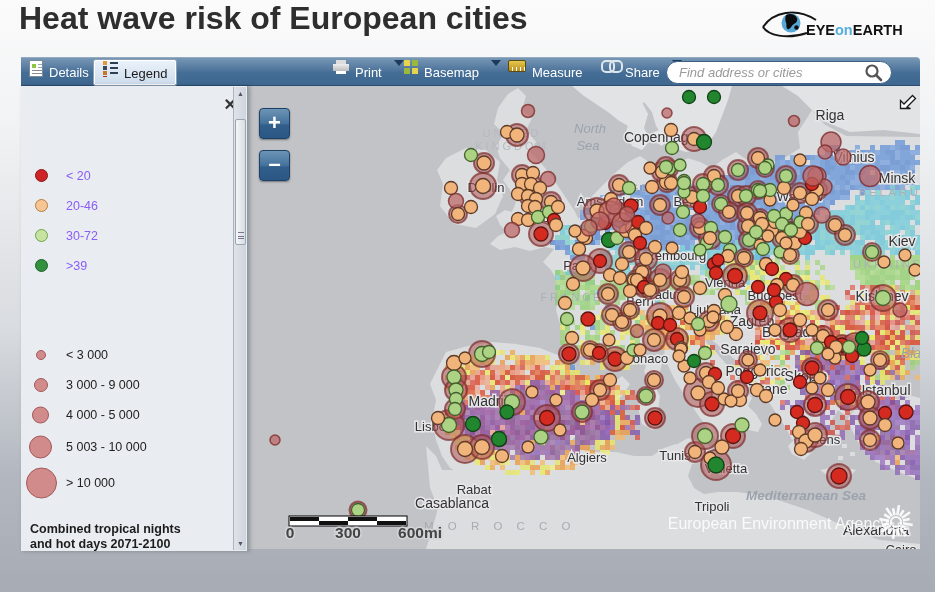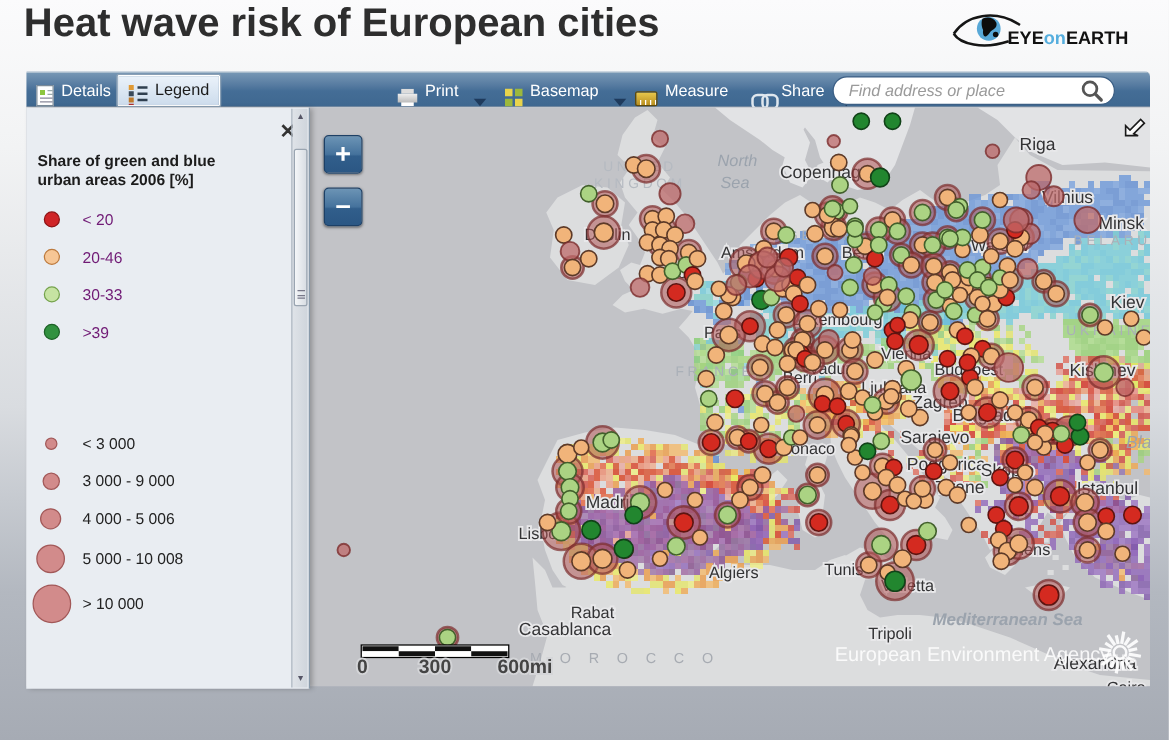--- a/index.html
+++ b/index.html
@@ -1,20 +1,20 @@
 <!DOCTYPE html>
 <html><head><meta charset="utf-8"><title>Heat wave risk of European cities</title>
 <style>
 *{margin:0;padding:0;box-sizing:border-box}
 html,body{width:935px;height:592px;overflow:hidden;font-family:"Liberation Sans",sans-serif}
 body{background:linear-gradient(180deg,#fbfbfc 0%,#f2f3f4 20%,#d9dce0 55%,#b3b8c0 80%,#a6abb4 100%);position:relative}
 h1{position:absolute;left:19px;top:0px;font-size:32px;font-weight:700;color:#2e2e2e}
 #logo{position:absolute;left:760px;top:4px}
 #toolbar{position:absolute;left:21px;top:57px;width:899px;height:29px;background:linear-gradient(180deg,#7797b5 0%,#54799f 40%,#446d96 55%,#3f6890 100%);border-radius:0 4px 0 0;border-top:1px solid #93aabf;border-bottom:1px solid #2c4d70}
-.tbtn{position:absolute;top:2px;height:25px;line-height:25px;color:#fff;font-size:13px;padding:0 8px;display:flex;align-items:flex-end;gap:6px}
+.tbtn{position:absolute;top:2px;height:25px;line-height:25px;color:#fff;font-size:13px;padding:0 8px;display:flex;align-items:flex-start;gap:6px}
 .tbtn.active{background:linear-gradient(180deg,#eaf2fa,#cddcec);border:1px solid #fff;outline:1px solid #8aa0b5;border-radius:1px;color:#1b1b1b}
 .caret{width:0;height:0;border-left:5px solid transparent;border-right:5px solid transparent;border-top:6px solid #1e3a5c;margin-left:6px}
 .ic-details{width:14px;height:17px;display:inline-block;background:
  linear-gradient(#8dc63f,#8dc63f) 2px 3px/4px 4px no-repeat,
  linear-gradient(#9aa,#9aa) 8px 3px/4px 1px no-repeat,
  linear-gradient(#9aa,#9aa) 8px 6px/4px 1px no-repeat,
  linear-gradient(#889,#889) 2px 9px/10px 1px no-repeat,
  linear-gradient(#889,#889) 2px 12px/10px 1px no-repeat,
  #fff;border:1px solid #7a8a99}
 .ic-legend{width:15px;height:16px;display:inline-block;background:
@@ -45,21 +45,21 @@
 .ic-share:before{left:0}.ic-share:after{left:8px}
 #searchbox{position:absolute;right:28px;top:3px;width:226px;height:23px;background:#fff;border-radius:12px;border:1px solid #3c5f85}
 #sbtext{position:absolute;left:12px;top:3px;font-size:13px;font-style:italic;color:#9a9a9a}
 #sbmag{position:absolute;right:6px;top:0px}
 #map{position:absolute;left:21px;top:86px;width:899px;height:463px;background:#c2c3c7}
 #legend{position:absolute;left:21px;top:86px;width:227px;height:465px;background:#e9edf2;border-right:1px solid #8899a9;box-shadow:2px 0 4px rgba(0,0,0,.25)}
 .lclose{position:absolute;right:10px;top:9px;font-size:16px;font-weight:bold;color:#333}
 .ltitle{position:absolute;left:9px;font-size:12.5px;font-weight:bold;color:#1c1c1c;line-height:15px;white-space:nowrap}
 .lrow{position:absolute;left:9px;height:14px;white-space:nowrap}
 .ldot{position:absolute;left:5px;top:0;width:13px;height:13px;border-radius:50%;border:1.5px solid}
-.lrow .ltxt{position:absolute;left:36px;top:0;font-size:12.5px;color:#701a75;white-space:nowrap}
+.lrow .ltxt{position:absolute;left:36px;top:0;font-size:12.5px;color:#8b5cf6;white-space:nowrap}
 .prow{position:absolute;left:9px;height:30px;white-space:nowrap}
 .pdot{position:absolute;top:50%;transform:translateY(-50%);border-radius:50%;background:#d28b8b;border:1.5px solid #a25858;display:inline-block}
 .prow .ltxt{position:absolute;left:36px;top:50%;transform:translateY(-50%);font-size:12.5px;color:#222;white-space:nowrap}
 #lscroll{position:absolute;right:1px;top:1px;width:13px;height:463px;background:linear-gradient(90deg,#dfe3e8,#cfd5dc);border-left:1px solid #aab4bf}
 .sarrow{position:absolute;left:1px;width:11px;text-align:center;font-size:7px;color:#556}
 #sthumb{position:absolute;left:1px;top:32px;width:11px;height:126px;background:linear-gradient(90deg,#f4f6f8,#d8dde3);border:1px solid #9aa5b1;border-radius:2px}
 .grip{position:absolute;left:2px;top:112px;width:6px;height:7px;border-top:1px solid #778;border-bottom:1px solid #778;background:linear-gradient(#778,#778) 0 3px/6px 1px no-repeat}
 #zoomer{position:absolute;left:259px;top:108px;width:31px}
 .zbtn{width:31px;height:31px;margin-bottom:11px;border-radius:4px;background:linear-gradient(180deg,#6c94b5 0%,#45729c 50%,#315e8b 55%,#2b5784 100%);border:1px solid #1d4066;color:#fff;font-size:22px;font-weight:bold;text-align:center;line-height:28px;box-shadow:0 1px 2px rgba(0,0,0,.4)}
 #expand{position:absolute;left:898px;top:91px;width:20px;height:20px}
@@ -71,26 +71,26 @@
 <path d="M3 23 C8 31, 26 36, 47 29" fill="none" stroke="#151515" stroke-width="2"></path>
 <circle cx="31" cy="19" r="9.5" fill="#58a8d7"></circle>
 <path d="M26 11 C30 9,35 10,37 14 C38 17,36 19,34 20 C32 21,31 24,29 25 C27 26,26 23,26.5 20 C25 17,25 13,26 11 Z" fill="#0c0c0c"></path>
 <circle cx="36.5" cy="23.5" r="2.2" fill="#0c0c0c"></circle>
 <text x="46" y="31" font-size="14.5" font-weight="bold" fill="#111" font-family="Liberation Sans,sans-serif">EYE<tspan fill="#56aede">on</tspan>EARTH</text>
 </svg>
 
 <div id="toolbar">
   <div class="tbtn" style="left:0px"><span class="ic-details"></span>Details</div>
   <div class="tbtn active" style="left:73px"><span class="ic-legend"></span>Legend</div>
-  <div class="tbtn" style="left:289px"><span class="ic-print"></span>Print<span class="caret"></span></div>
+  <div class="tbtn" style="left:304px"><span class="ic-print"></span>Print<span class="caret"></span></div>
   <div class="tbtn" style="left:375px"><span class="ic-base"></span>Basemap<span class="caret"></span></div>
   <div class="tbtn" style="left:479px"><span class="ic-meas"></span>Measure</div>
   <div class="tbtn" style="left:572px"><span class="ic-share"></span>Share<span class="caret"></span></div>
   <div id="searchbox">
-      <span id="sbtext">Find address or place</span>
+      <span id="sbtext">Find address or cities</span>
     <svg id="sbmag" width="22" height="22" viewBox="0 0 22 22">
         <circle cx="9" cy="9" r="5.5" fill="none" stroke="#555" stroke-width="2.2"></circle>
         <line x1="13.5" y1="13.5" x2="18" y2="18" stroke="#555" stroke-width="2.6" stroke-linecap="round"></line>
       </svg>
   </div>
 </div>
 
 <div id="map"><svg width="899" height="463" viewBox="21 86 899 463" font-family="Liberation Sans, sans-serif">
 <rect x="21" y="86" width="899" height="463" fill="#c2c3c7"></rect>
 <path d="M572 86 L584 96 L596 104 L608 112 L618 120 L628 126 L636 132 L644 138 L640 124 L636 112 L644 102 L652 112 L656 126 L664 138 L674 148 L686 152 L698 150 L708 144 L716 132 L722 116 L728 100 L732 86 Z" fill="#e2e3e5"></path>
@@ -680,57 +680,57 @@
         <line x1="899.8" y1="516.1" x2="903.6" y2="510.2" stroke="#fff" stroke-width="2.6" stroke-opacity=".9"></line>
         <line x1="901.8" y1="518.0" x2="910.0" y2="512.3" stroke="#fff" stroke-width="2.6" stroke-opacity=".9"></line>
         <line x1="902.8" y1="520.5" x2="909.7" y2="519.0" stroke="#fff" stroke-width="2.6" stroke-opacity=".9"></line>
         <circle cx="896" cy="522" r="5" fill="none" stroke="#fff" stroke-width="2" stroke-opacity=".9"></circle>
       </g>
 <text x="778" y="529" font-size="16" fill="#fff" fill-opacity=".85" text-anchor="middle">European Environment Agency</text>
 </svg></div>
 
 <div id="legend">
  <div class="lclose">✕</div>
- <div class="ltitle" style="top:36px">Share of green and blue<br>urban areas 2006 [%]</div>
  <div class="lrow" style="top:83px">
       <span class="ldot" style="background:#cf2427;border-color:#8d1416"></span>
       <span class="ltxt">&lt; 20</span>
     </div>
  <div class="lrow" style="top:113px">
       <span class="ldot" style="background:#f6c695;border-color:#bc7a3e"></span>
       <span class="ltxt">20-46</span>
     </div>
  <div class="lrow" style="top:143px">
       <span class="ldot" style="background:#c6e3a2;border-color:#74a24c"></span>
-      <span class="ltxt">30-33</span>
+      <span class="ltxt">30-72</span>
     </div>
  <div class="lrow" style="top:173px">
       <span class="ldot" style="background:#31913f;border-color:#1d6127"></span>
       <span class="ltxt">&gt;39</span>
     </div>
  <div class="prow" style="top:254px">
       <span class="pdot" style="width:10px;height:10px;margin-left:6px"></span>
       <span class="ltxt">&lt; 3 000</span>
     </div>
  <div class="prow" style="top:284px">
       <span class="pdot" style="width:14px;height:14px;margin-left:4px"></span>
       <span class="ltxt">3 000 - 9 000</span>
     </div>
  <div class="prow" style="top:314px">
       <span class="pdot" style="width:17px;height:17px;margin-left:2px"></span>
-      <span class="ltxt">4 000 - 5 006</span>
+      <span class="ltxt">4 000 - 5 000</span>
     </div>
  <div class="prow" style="top:346px">
       <span class="pdot" style="width:23px;height:23px;margin-left:-1px"></span>
-      <span class="ltxt">5 000 - 10 008</span>
+      <span class="ltxt">5 003 - 10 000</span>
     </div>
  <div class="prow" style="top:382px">
       <span class="pdot" style="width:31px;height:31px;margin-left:-4px"></span>
       <span class="ltxt">&gt; 10 000</span>
     </div>
+ <div class="ltitle" style="top:436px">Combined tropical nights<br>and hot days 2071-2100</div>
  <div id="lscroll">
    <div class="sarrow" style="top:3px">▲</div>
    <div id="sthumb">
         <div class="grip"></div>
       </div>
    <div class="sarrow" style="bottom:3px">▼</div>
  </div>
 </div>
 
 <div id="zoomer">

